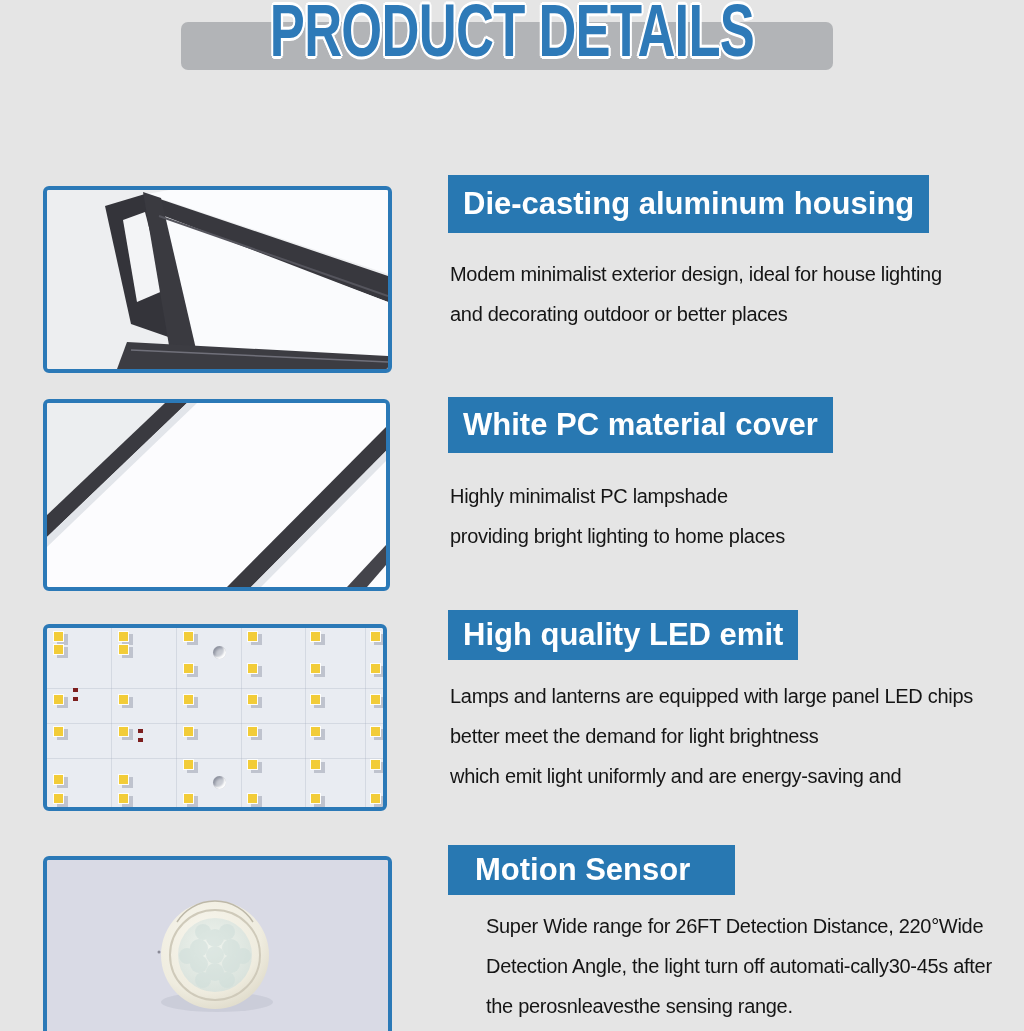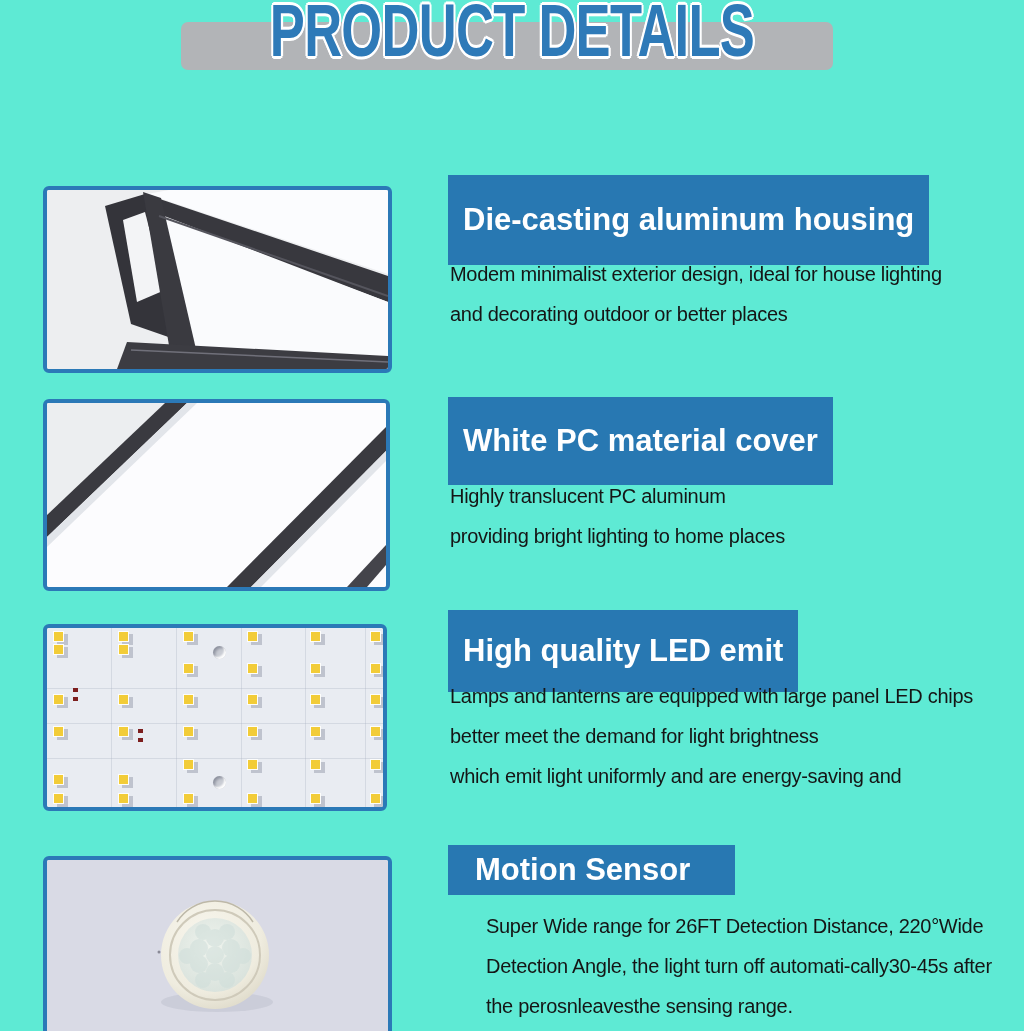--- a/index.html
+++ b/index.html
@@ -1,16 +1,16 @@
 <!DOCTYPE html>
 <html><head>
 <meta charset="utf-8">
 <style>
   html,body{margin:0;padding:0;background:#fff;}
-  .canvas{position:relative;width:1024px;height:1031px;background:#5eead4;overflow:hidden;
+  .canvas{position:relative;width:1024px;height:1031px;background:#e5e5e5;overflow:hidden;
           font-family:"Liberation Sans",sans-serif;}
 
   
   .title-bar{position:absolute;left:181px;top:22px;width:652px;height:48px;
              background:#b2b4b7;border-radius:7px;}
   .page-title{position:absolute;left:0;top:-10px;width:1024px;margin:0;text-align:center;
               font-size:75px;line-height:80px;font-weight:bold;color:#2e7ab8;
               letter-spacing:-1px;transform:scaleX(.70);transform-origin:50% 50%;
               text-shadow:-3px 0 0 #fff,3px 0 0 #fff,0 -3px 0 #fff,0 3px 0 #fff,
                           -2px -2px 0 #fff,2px -2px 0 #fff,-2px 2px 0 #fff,2px 2px 0 #fff;
@@ -20,21 +20,21 @@
   .photo{position:absolute;left:3px;border:4px solid #2b79b7;border-radius:6px;
          overflow:hidden;background:#edeef0;}
   #photo1{top:170px;width:341px;height:179px;}
   #photo2{top:383px;width:339px;height:184px;}
   #photo3{top:608px;width:336px;height:179px;}
   #photo4{top:840px;width:341px;height:175px;}
   .photo svg{display:block;}
 
   
   .heading{position:absolute;left:448px;margin:0;background:#2878b2;color:#ffffff;
-           font-weight:bold;font-size:31px;padding:16px 15px;white-space:nowrap;}
+           font-weight:bold;font-size:31px;padding:0 15px;white-space:nowrap;}
   #h1{top:175px;line-height:58px;}
   #h2{top:397px;line-height:56px;}
   #h3{top:610px;line-height:50px;}
   #h4{top:845px;line-height:50px;padding:0 45px 0 27px;}
 
   
   .body-text{position:absolute;left:450px;font-size:20px;line-height:40px;
              color:#151515;letter-spacing:-0.3px;white-space:nowrap;}
   #b1{top:254px;} #b2{top:476px;} #b3{top:676px;} #b4{top:906px;margin-left:36px;}
 
@@ -180,21 +180,21 @@
   <h2 class="heading" id="h1">Die-casting aluminum housing</h2>
   <h2 class="heading" id="h2">White PC material cover</h2>
   <h2 class="heading" id="h3">High quality LED emit</h2>
   <h2 class="heading" id="h4">Motion Sensor</h2>
 
   <div class="body-text" id="b1">
     <div>Modem minimalist exterior design, ideal for house lighting</div>
     <div>and decorating outdoor or better places</div>
   </div>
   <div class="body-text" id="b2">
-    <div>Highly translucent PC aluminum</div>
+    <div>Highly minimalist PC lampshade</div>
     <div>providing bright lighting to home places</div>
   </div>
   <div class="body-text" id="b3">
     <div>Lamps and lanterns are equipped with large panel LED chips</div>
     <div>better meet the demand for light brightness</div>
     <div>which emit light uniformly and are energy-saving and</div>
   </div>
   <div class="body-text" id="b4">
     <div>Super Wide range for 26FT Detection Distance, 220°Wide</div>
     <div>Detection Angle, the light turn off automati-cally30-45s after</div>

